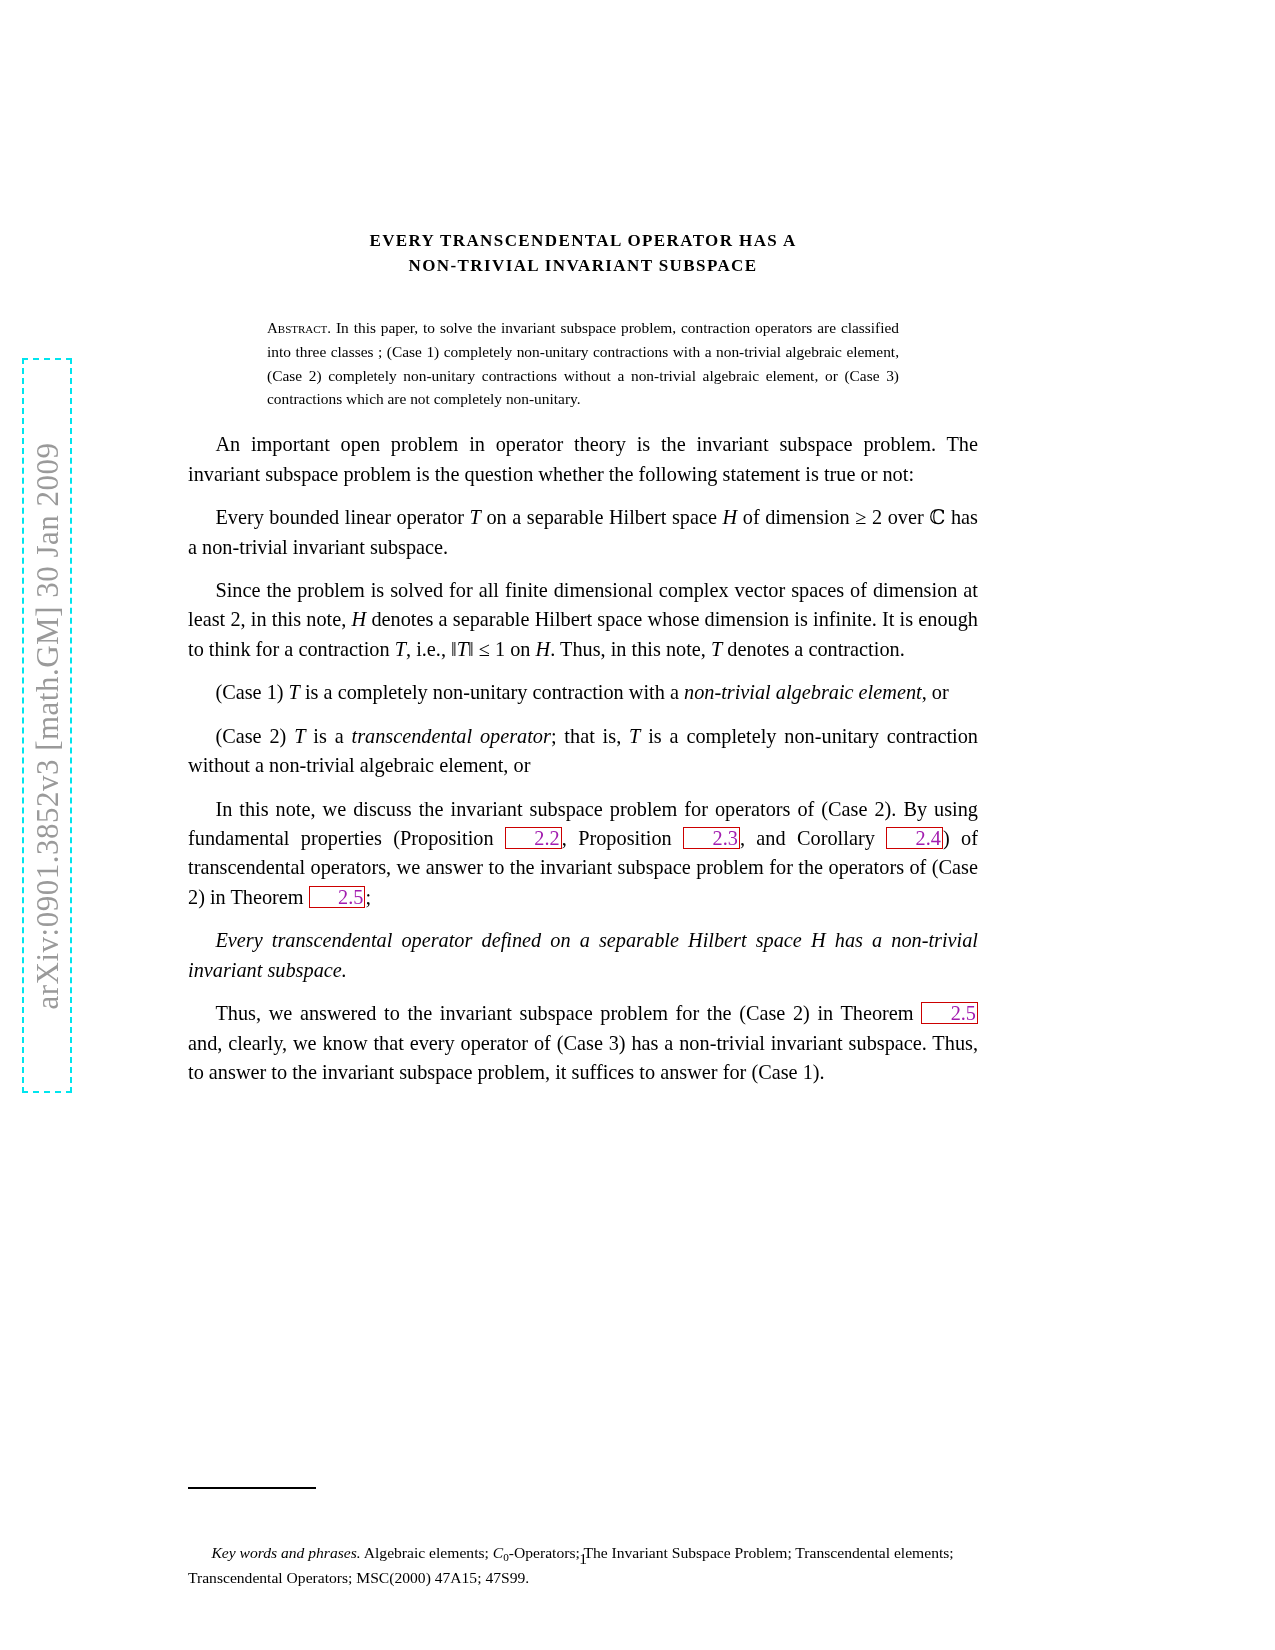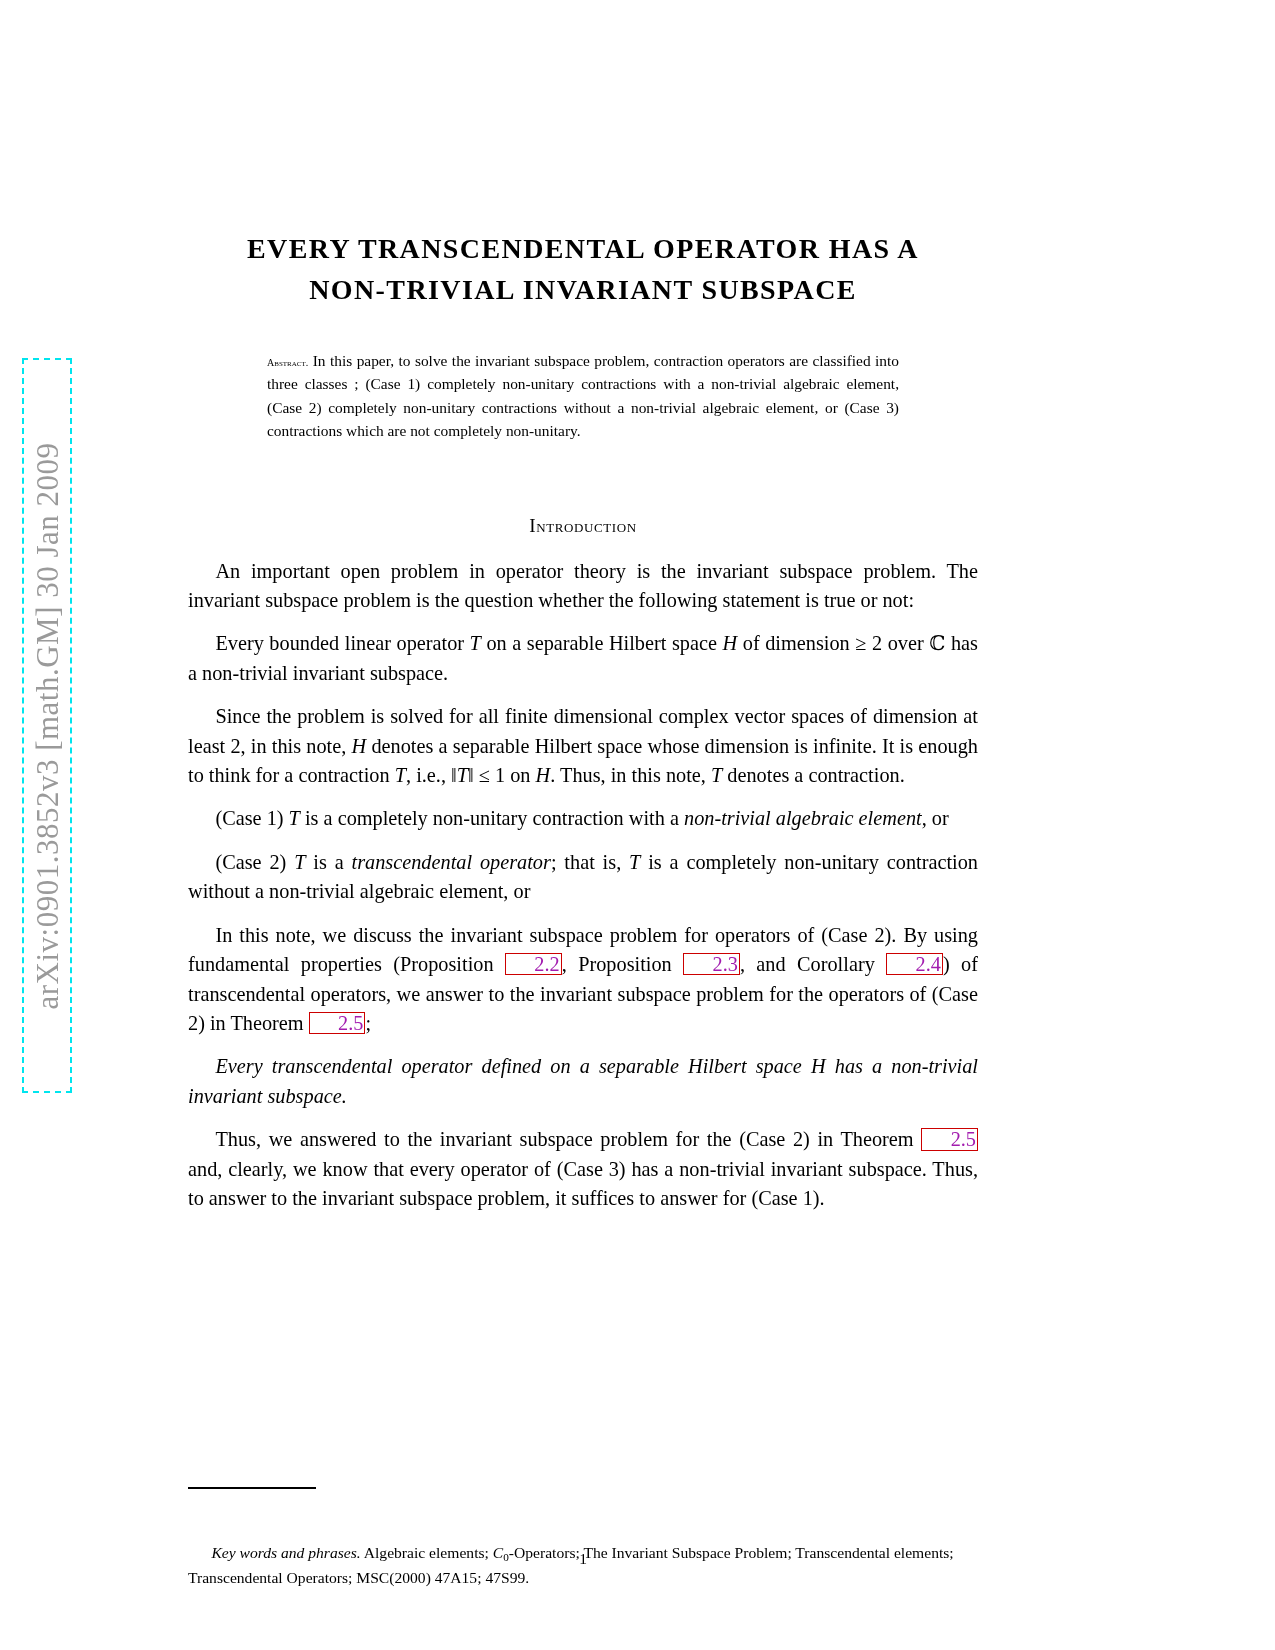--- a/index.html
+++ b/index.html
@@ -46,21 +46,21 @@
     position: absolute;
     left: 188px;
     top: 0;
     width: 790px;
     height: 100%;
   }
 
   .title {
     margin-top: 228px;
     text-align: center;
-    font-size: 28px;
+    font-size: 17px;
     font-weight: bold;
     letter-spacing: 1.4px;
     line-height: 1.48;
     font-family: "Liberation Serif", "DejaVu Serif", serif;
   }
   .title .ln { display: block; }
 
   .author {
     margin-top: 44px;
     text-align: center;
@@ -71,21 +71,21 @@
   
   .abstract {
     margin: 38px auto 0 auto;
     width: 632px;
     font-size: 15.4px;
     line-height: 1.52;
     text-align: justify;
   }
   .abstract .head {
     font-variant: small-caps;
-    font-size: 10px;
+    font-size: 15px;
   }
   .abstract p { margin: 0; }
   .abstract p + p { text-indent: 1.45em; }
 
   
   .section-head {
     margin-top: 72px;
     text-align: center;
     font-size: 19px;
     font-variant: small-caps;
@@ -169,21 +169,20 @@
     <h1 class="title">
       <span class="ln">EVERY TRANSCENDENTAL OPERATOR HAS A</span>
       <span class="ln">NON-TRIVIAL INVARIANT SUBSPACE</span>
     </h1>
 
 
     <div class="abstract">
       <p><span class="head">Abstract.</span><span> In this paper, to solve the invariant subspace problem, contraction operators are classified into three classes ; (Case 1) completely non-unitary contractions with a non-trivial algebraic element, (Case 2) completely non-unitary contractions without a non-trivial algebraic element, or (Case 3) contractions which are not completely non-unitary.</span></p>
     </div>
 
-    <div class="section-head">Introduction</div>
 
     <div class="body">
 
       <p class="gap">An important open problem in operator theory is the invariant subspace problem. The invariant subspace problem is the question whether the following statement is true or not:</p>
 
       <p class="gap"><span>Every bounded linear operator </span><span class="mathit">T</span><span> on a separable Hilbert space </span><span class="mathit">H</span><span> of dimension ≥ 2 over </span><span class="bb">ℂ</span><span> has a non-trivial invariant subspace.</span></p>
 
       <p class="gap"><span>Since the problem is solved for all finite dimensional complex vector spaces of dimension at least 2, in this note, </span><span class="mathit">H</span><span> denotes a separable Hilbert space whose dimension is infinite. It is enough to think for a contraction </span><span class="mathit">T</span><span>, i.e., ‖</span><span class="mathit">T</span><span>‖ ≤ 1 on </span><span class="mathit">H</span><span>. Thus, in this note, </span><span class="mathit">T</span><span> denotes a contraction.</span></p>
 
 

